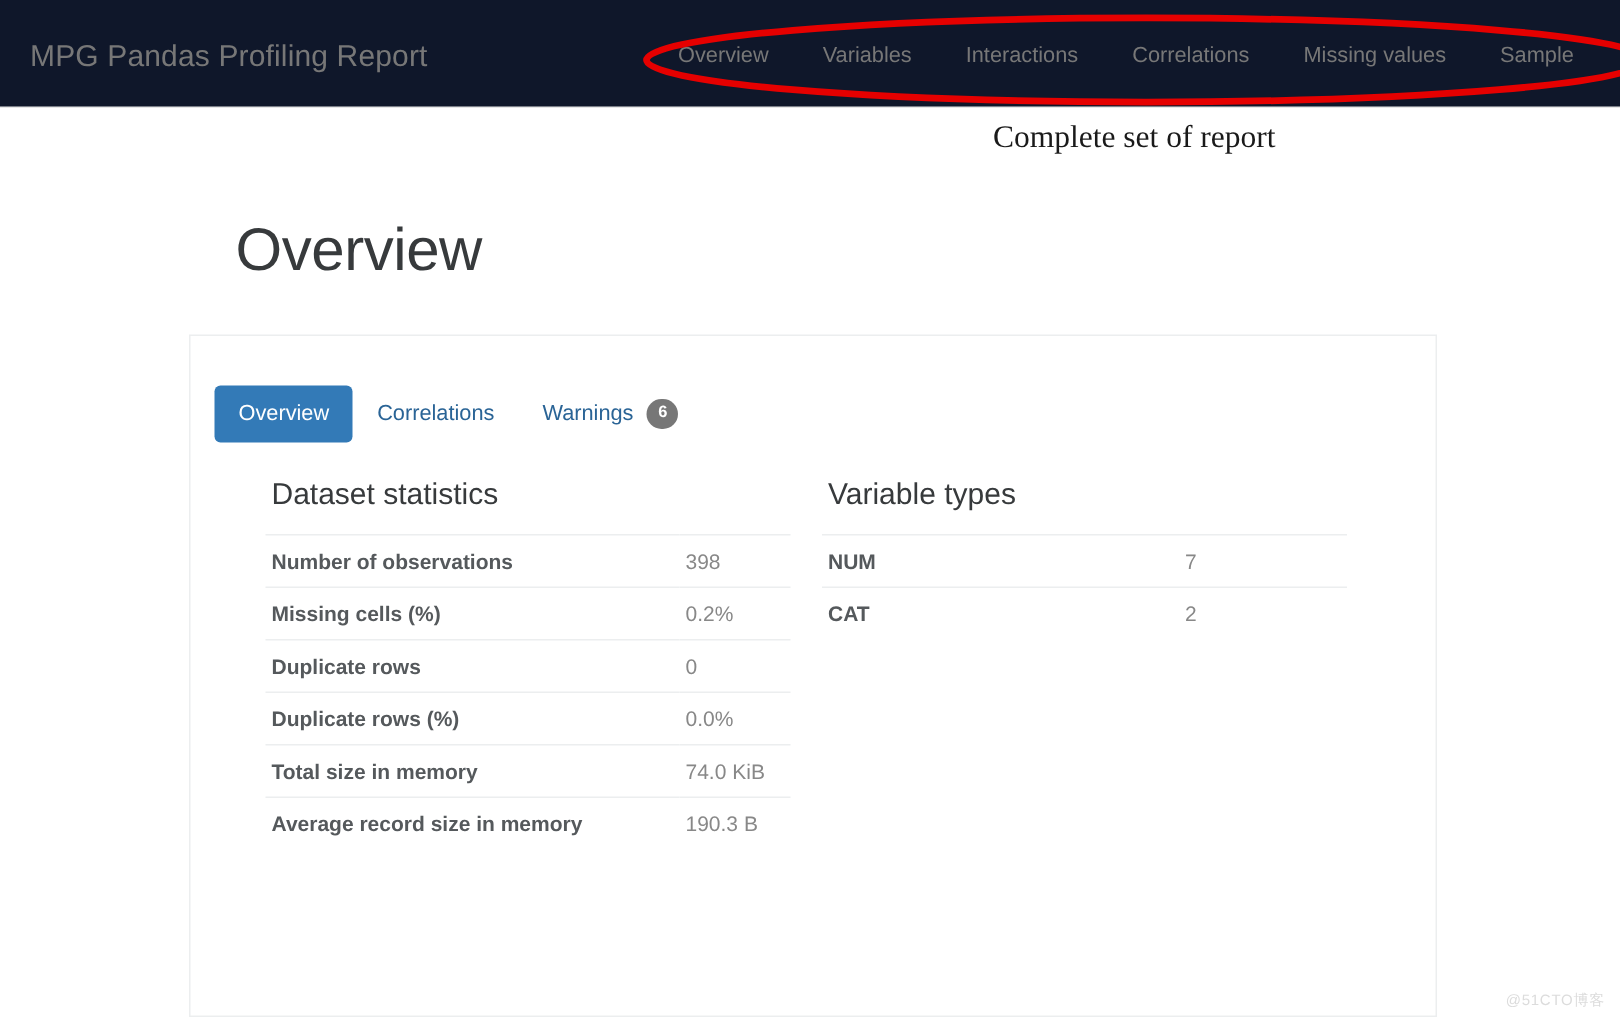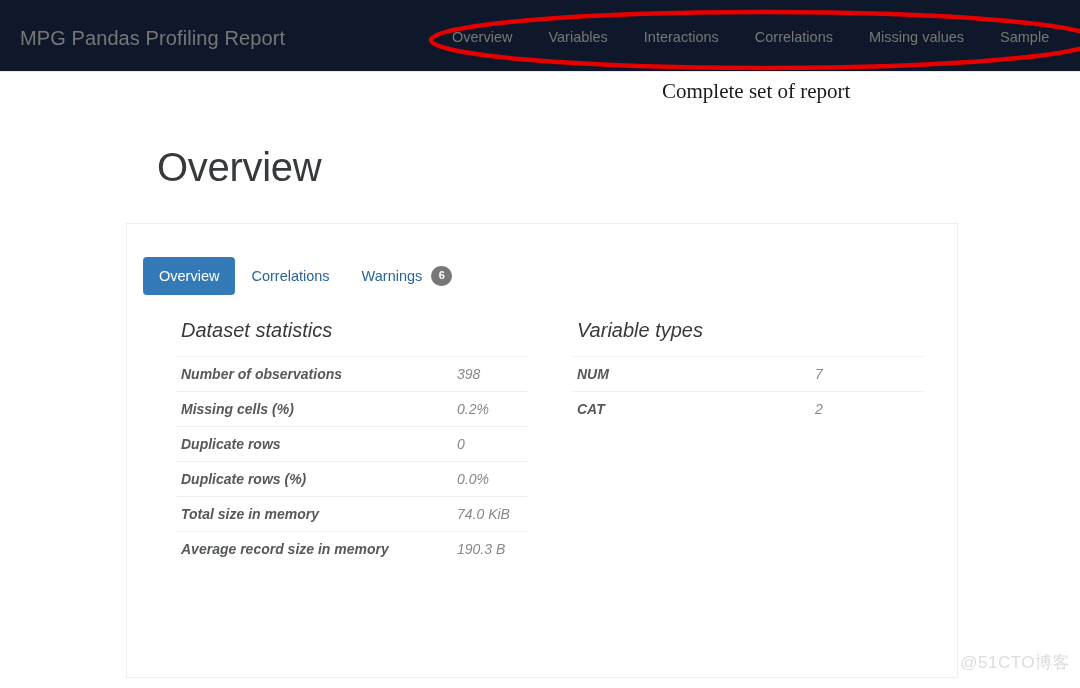--- a/index.html
+++ b/index.html
@@ -140,24 +140,23 @@
     padding: 4px 7px 5px 7px;
     border-radius: 10px;
     min-width: 7px;
     text-align: center;
   }
 
   
   .stats-col {
     position: absolute;
     top: 95px;
-    font-style: italic;
   }
   #col-dataset { left: 50px; width: 350px; }
-  #col-vartypes { left: 446px; width: 350px; }
+  #col-vartypes { left: 421px; width: 350px; }
 
   .col-heading {
     font-size: 20px;
     font-weight: 400;
     color: #373a3c;
     margin: 0 0 12px 0;
     padding: 0 0 2px 4px;
   }
   table.stats {
     border-collapse: collapse;
@@ -179,21 +178,21 @@
     color: #888888;
     font-weight: 400;
   }
   #col-vartypes table.stats td.k { width: 230px; }
 
   
   #watermark {
     position: absolute;
     right: 10px;
     bottom: 14px;
-    font-size: 17px;
+    font-size: 10px;
     color: #dcdcdc;
     letter-spacing: 0.5px;
     white-space: nowrap;
     text-align: right;
   }
 </style>
 </head>
 <body>
 
 <div id="navbar">

